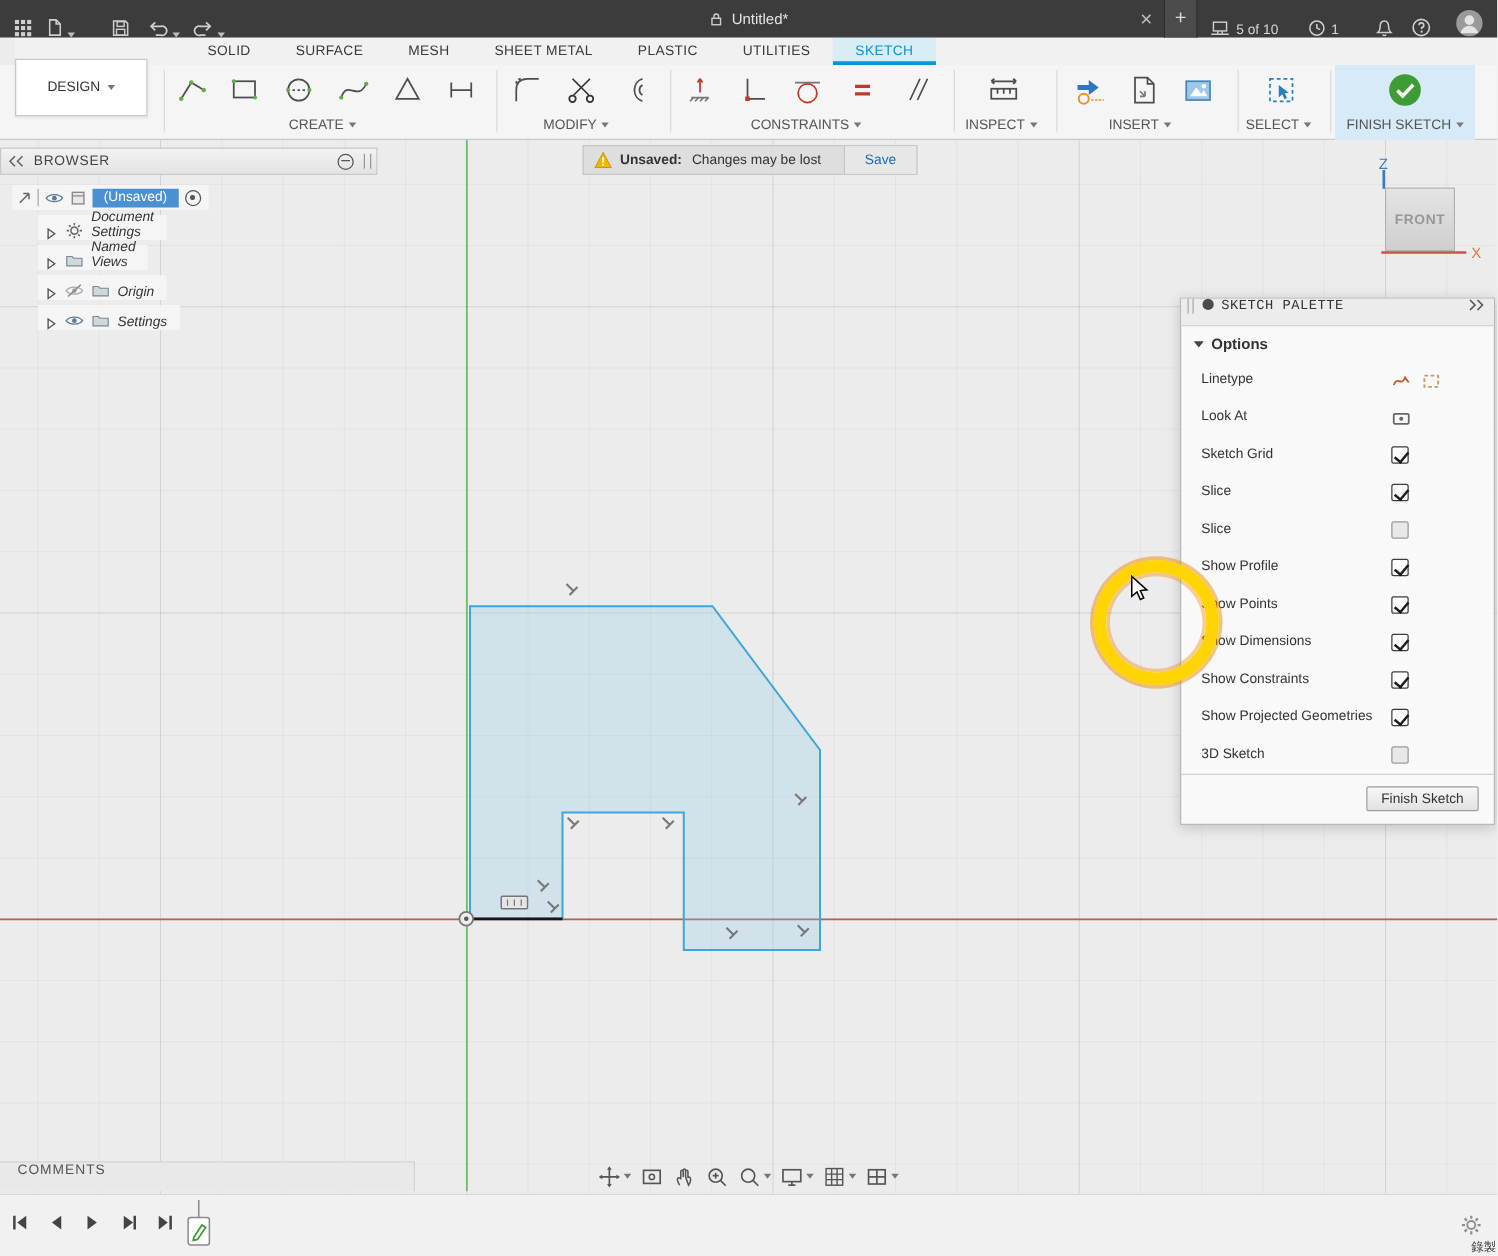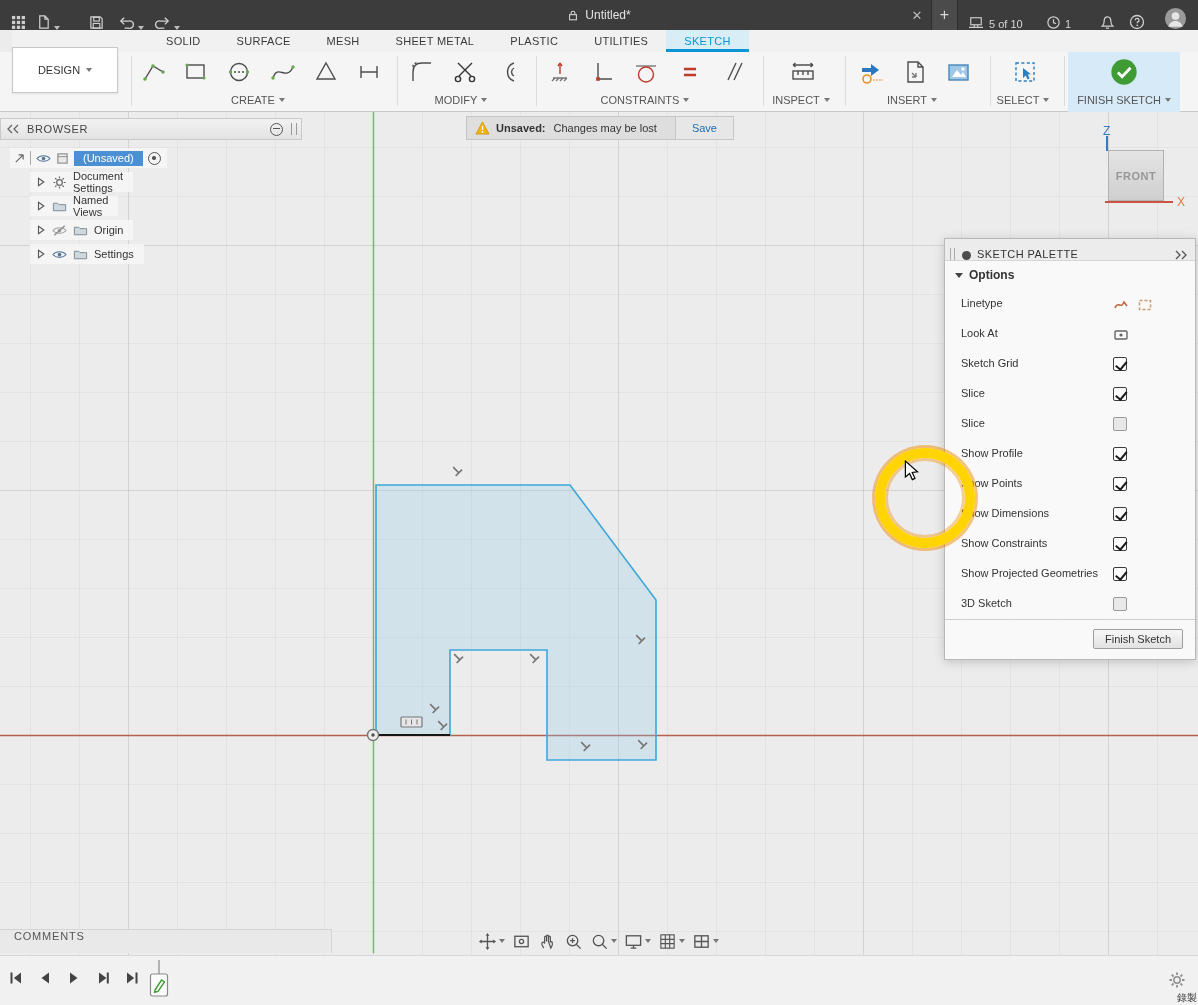--- a/index.html
+++ b/index.html
@@ -65,37 +65,37 @@
   #browser-header .bh-title { letter-spacing:.6px; flex:1; }
   #browser-header .bh-minus { width:13px; height:13px; border:1.4px solid #555; border-radius:50%; position:relative; margin-right:8px; }
   #browser-header .bh-minus::after { content:""; position:absolute; left:2px; right:2px; top:4.2px; height:1.6px; background:#555; }
   #browser-header .bh-grip { width:6px; height:12px; border-left:1.5px solid #999; border-right:1.5px solid #999; margin-right:4px; }
   #browser-tree { position:absolute; left:0; top:146px; width:320px; z-index:10; }
   #browser-root { position:absolute; left:10px; top:2px; height:20px; display:flex; align-items:center; gap:5px; background:rgba(247,247,247,.85); padding:0 6px 0 4px; }
   .br-vline { width:1px; height:14px; background:#aaa; }
   #root-chip { background:#4a90d2; color:#fff; font-size:11px; padding:1.5px 9px; }
   .target-radio { width:13px; height:13px; border:1.5px solid #555; border-radius:50%; position:relative; }
   .target-radio::after { content:""; position:absolute; left:3.5px; top:3.5px; width:3.5px; height:3.5px; border-radius:50%; background:#555; }
-  .br-row { position:absolute; left:30px; height:20px; display:flex; align-items:center; gap:6px; background:rgba(247,247,247,.85); padding:0 10px 0 6px; }
+  .br-row { position:absolute; left:30px; height:20px; display:flex; align-items:flex-end; gap:6px; background:rgba(247,247,247,.85); padding:0 10px 0 6px;font-style:italic; }
   .br-row .br-exp svg { width:10px; height:10px; display:block; }
   .br-row .br-ico svg { width:15px; height:15px; display:block; }
   .br-label { font-size:11px; color:#333; }
   #browser-rows { position:absolute; left:0; top:26px; }
   #browser-rows .br-row { position:absolute; }
 
   
   #viewcube-face { position:absolute; left:1108px; top:150px; width:56px; height:51px; background:linear-gradient(#e4e4e4,#cfcfcf); border:1px solid #b2b2b2; display:flex; align-items:center; justify-content:center; font-size:11px; font-weight:bold; color:#979797; letter-spacing:.5px; z-index:10; }
   #axis-z-label { position:absolute; left:1103px; top:124px; font-size:12px; color:#3a7abf; z-index:10; }
   #axis-x-label { position:absolute; left:1177px; top:195px; font-size:12px; color:#e07b39; z-index:10; }
   #axis-z-line { position:absolute; left:1106px; top:136px; width:2px; height:15px; background:#3a7abf; z-index:10; }
   #axis-x-line { position:absolute; left:1105px; top:201px; width:68px; height:2px; background:#cc5241; z-index:10; }
 
   
   #sketch-palette { position:absolute; left:944px; top:238px; width:252px; background:rgba(249,249,249,.97); border:1px solid #b9b9b9; box-shadow:0 2px 10px rgba(0,0,0,.18); z-index:11; }
-  #sp-header { height:22px; background:#ececec; border-bottom:1px solid #d6d6d6; display:flex; align-items:flex-end; font-size:11px; color:#333; }
+  #sp-header { height:22px; background:#ececec; border-bottom:1px solid #d6d6d6; display:flex; align-items:flex-start; font-size:11px; color:#333;font-family:Liberation Mono, monospace; }
   #sp-header .sp-grip { width:5px; height:12px; border-left:1.5px solid #aaa; border-right:1.5px solid #aaa; margin:0 7px 0 5px; }
   #sp-header .sp-dot { width:9px; height:9px; border-radius:50%; background:#4c4c4c; margin-right:6px; }
   #sp-header .sp-title { flex:1; letter-spacing:.4px; }
   #sp-header .sp-pin { margin-right:8px; display:flex; }
   #sp-options-hdr { height:28px; display:flex; align-items:center; gap:6px; padding-left:10px; font-size:12px; font-weight:bold; color:#333; }
   .tri-down { width:0; height:0; border-left:4px solid transparent; border-right:4px solid transparent; border-top:5px solid #444; }
   .sp-row { position:relative; height:30px; }
   .sp-label { position:absolute; left:16px; top:8px; font-size:11px; color:#333; }
   .sp-ctl { position:absolute; left:168px; top:8px; display:flex; gap:8px; }
   .checkbox { width:14px; height:14px; border:1px solid #9a9a9a; border-radius:2px; background:#e8e8e8; position:relative; }

